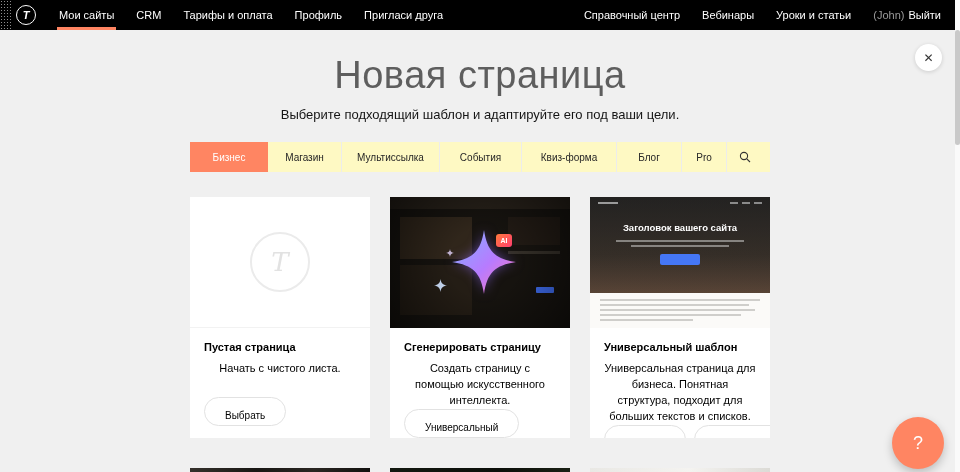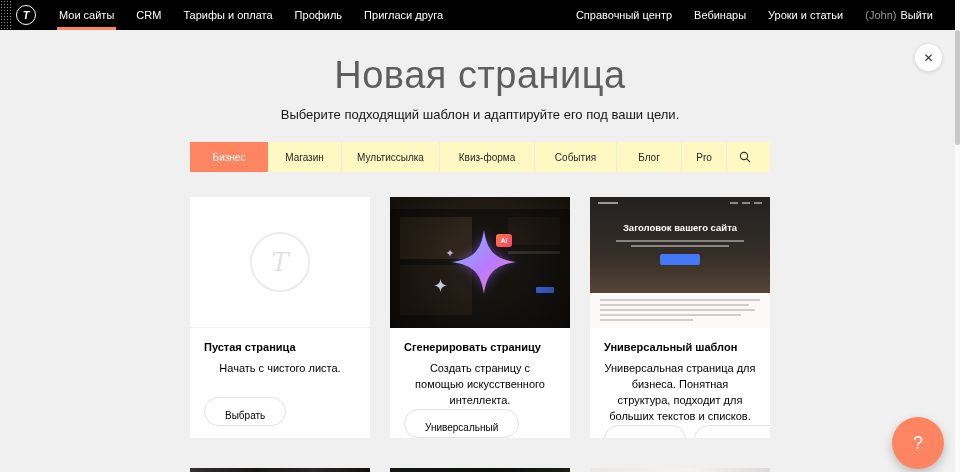--- a/index.html
+++ b/index.html
@@ -20,21 +20,21 @@
     background-image:radial-gradient(#8d8d8d 0.8px, transparent 0.9px);
     background-size:3px 3px;
   }
   .logo-circle {
     width:20px; height:20px; margin-left:5px; flex:0 0 20px;
     border:1.5px solid #fff; border-radius:50%;
     display:flex; align-items:center; justify-content:center;
     font-size:11px; font-weight:bold; font-style:italic; color:#fff;
   }
   .nav-left { display:flex; height:100%; margin-left:12px; }
-  .nav-right { display:flex; height:100%; margin-left:auto; padding-right:16px; align-items:center; }
+  .nav-right { display:flex; height:100%; margin-left:auto; padding-right:8px; align-items:center; }
   .nav-item {
     display:flex; align-items:center; padding:0 11px; height:100%;
     font-size:11px; color:#fff; text-decoration:none; position:relative; cursor:pointer;
     white-space:nowrap;
   }
   .nav-item.active::after {
     content:""; position:absolute; left:9px; right:9px; bottom:0; height:3px; background:#ff8562;
   }
   .user-name { color:#9a9a9a; margin-right:4px; }
   .user-logout { color:#fff; }
@@ -174,22 +174,22 @@
     <span>✕</span>
   </button>
 
   <h1 class="page-title">Новая страница</h1>
   <p class="page-subtitle">Выберите подходящий шаблон и адаптируйте его под ваши цели.</p>
 
   <div class="tabbar">
     <div class="tab active" style="width:78px">Бизнес</div>
     <div class="tab" style="width:74px">Магазин</div>
     <div class="tab" style="width:98px">Мультиссылка</div>
+    <div class="tab" style="width:82px">События</div>
     <div class="tab" style="width:95px">Квиз-форма</div>
-    <div class="tab" style="width:82px">События</div>
     <div class="tab" style="width:65px">Блог</div>
     <div class="tab" style="width:45px">Pro</div>
     <div class="tab-search">
       <svg width="12" height="12" viewBox="0 0 12 12">
         <circle cx="5" cy="5" r="3.6" fill="none" stroke="#333" stroke-width="1.1"></circle>
         <line x1="7.8" y1="7.8" x2="11" y2="11" stroke="#333" stroke-width="1.1"></line>
       </svg>
     </div>
   </div>
 

